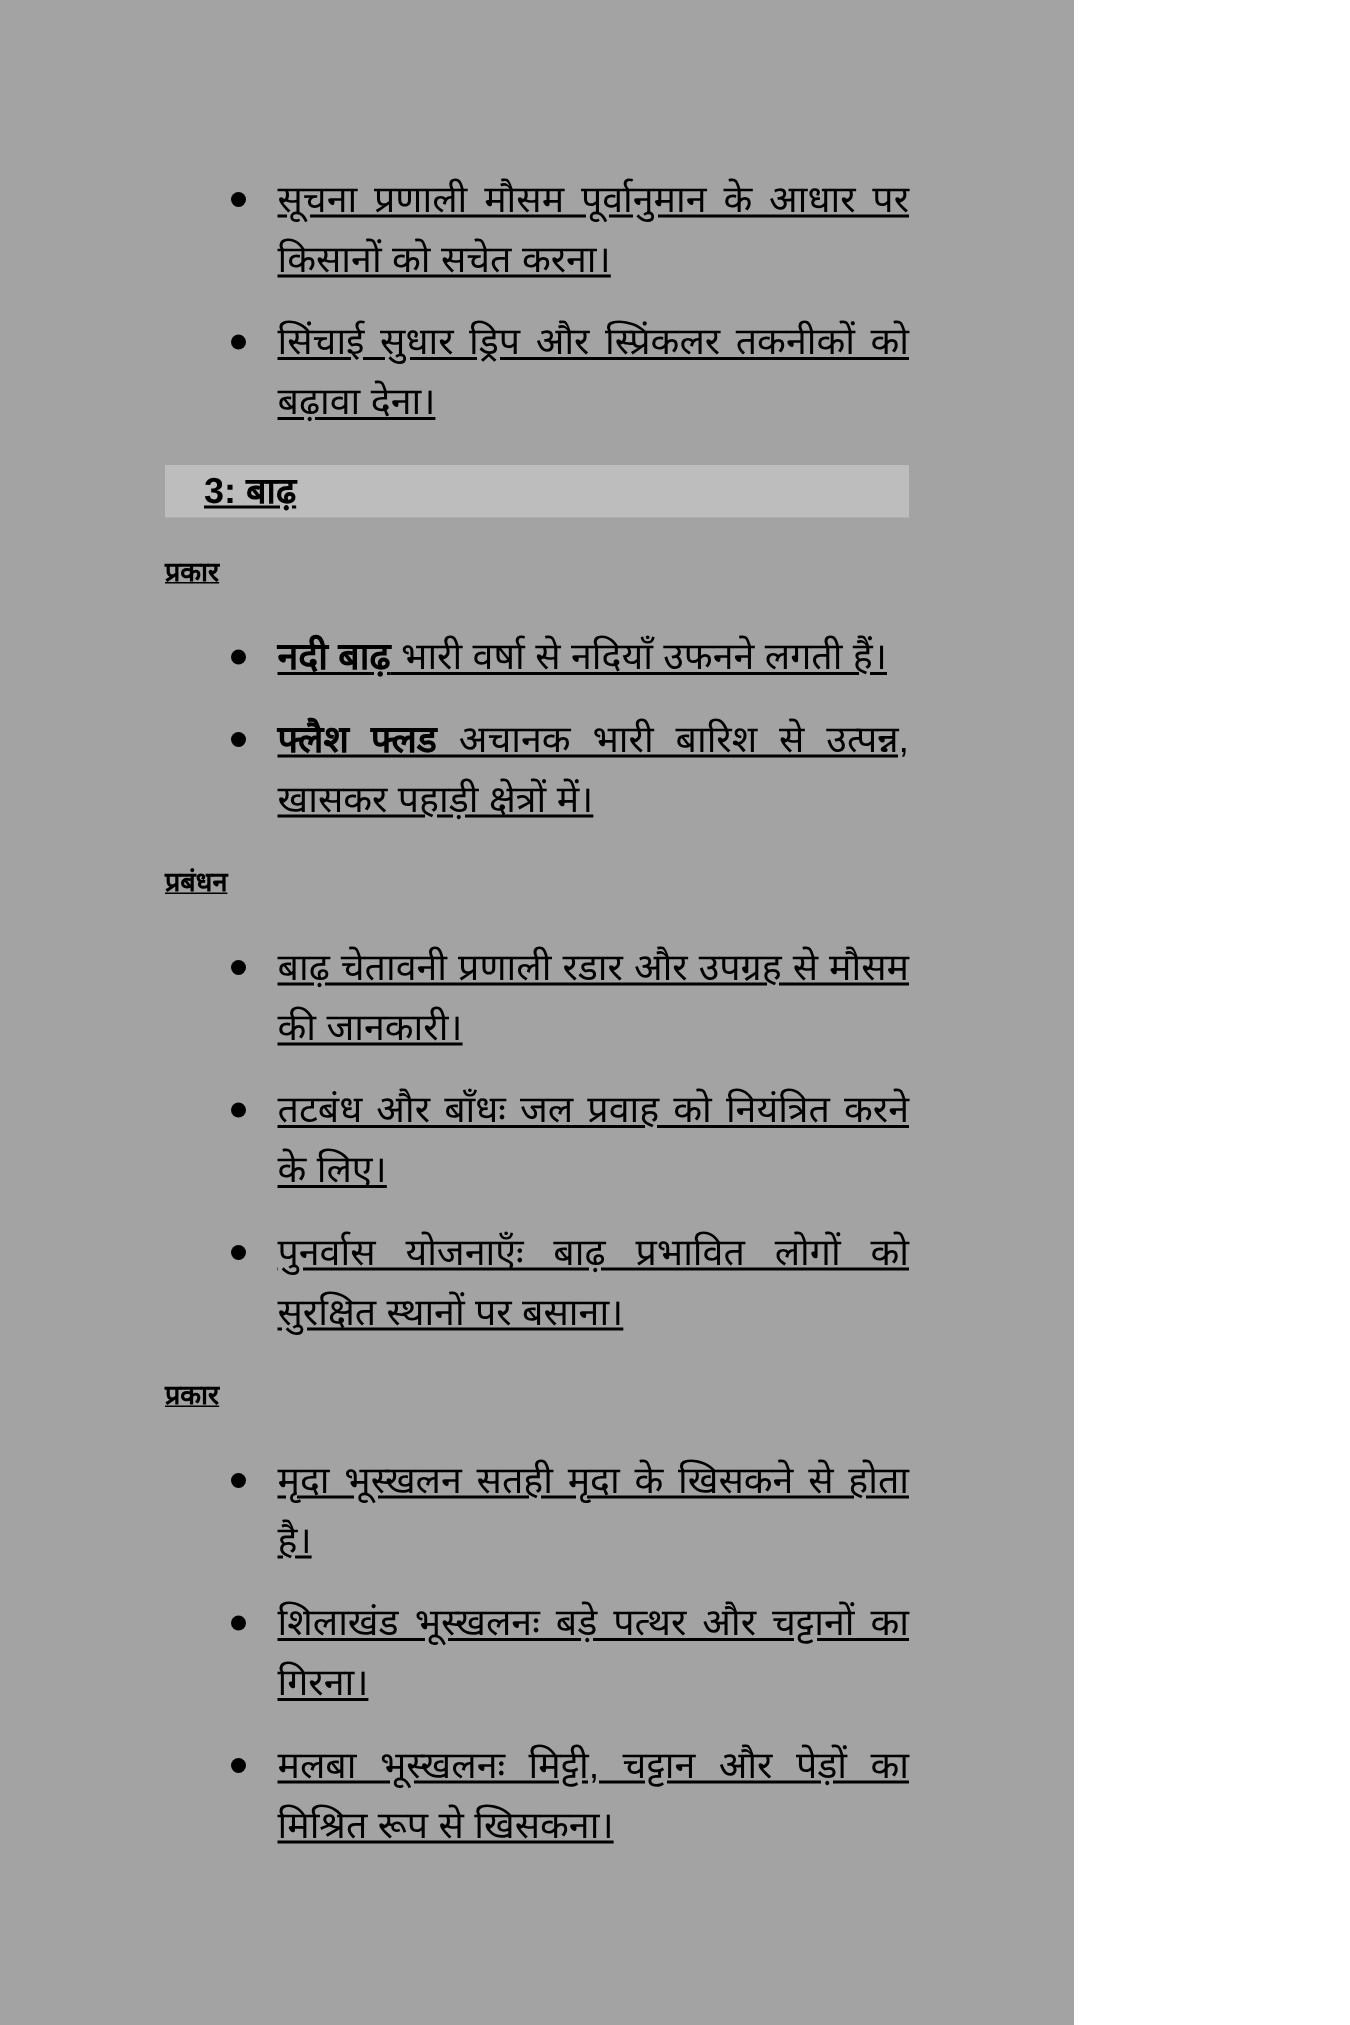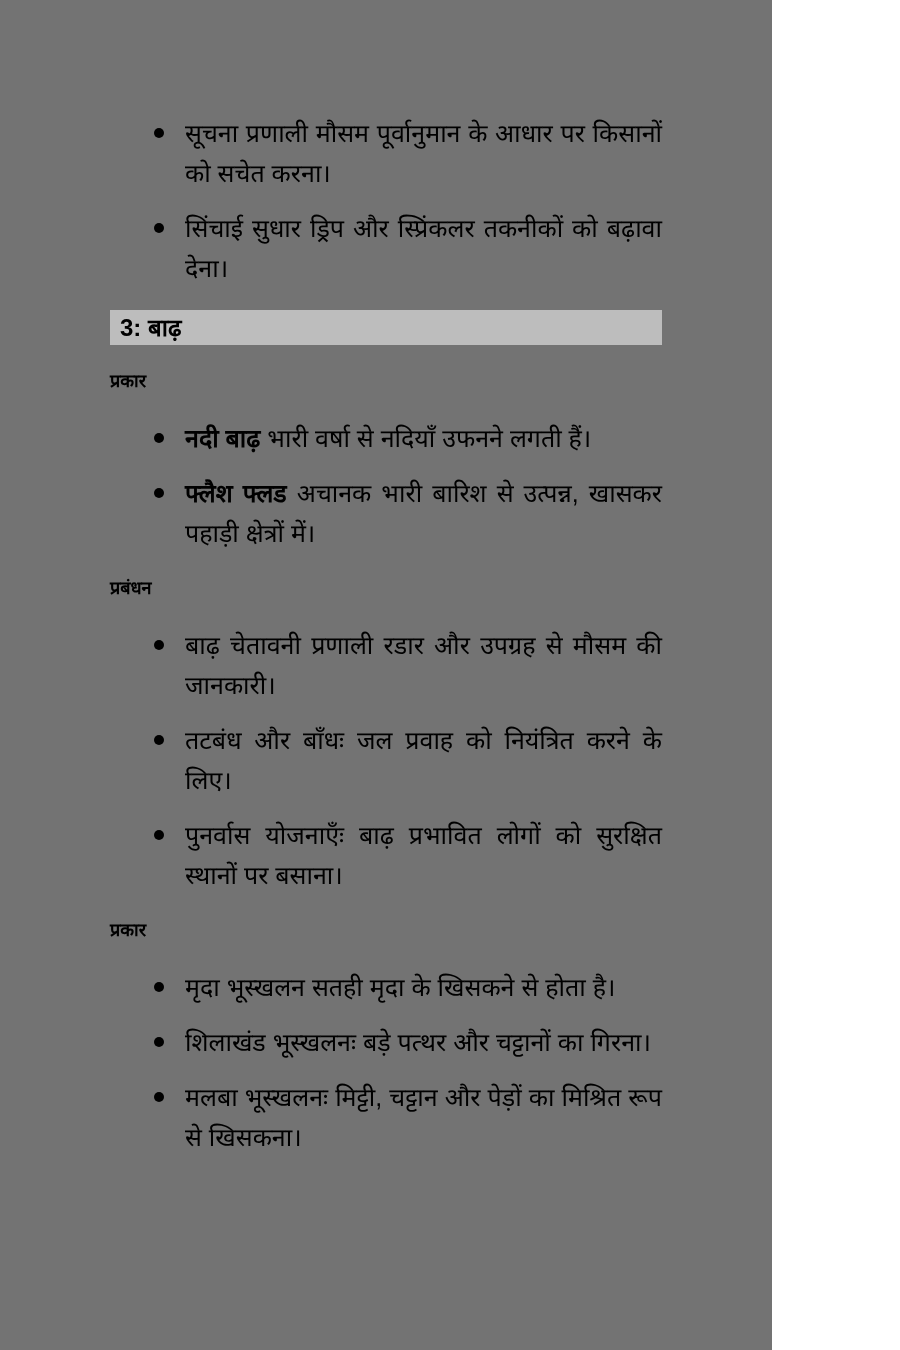--- a/index.html
+++ b/index.html
@@ -2,30 +2,31 @@
 <html lang="hi"><head>
 <meta charset="utf-8">
 <style>
   html, body {
     margin: 0;
     padding: 0;
     background: #ffffff;
   }
   .page {
     position: relative;
-    width: 772px;
+    width: 716px;
     height: 1350px;
-    background: #737373;
+    background: #a3a3a3;
     color: #000000;
     font-family: "Liberation Sans", "DejaVu Sans", sans-serif;
     font-size: 25px;
     line-height: 40px;
     box-sizing: border-box;
     padding: 113px 110px 0 110px;
     overflow: hidden;
+    text-decoration: underline;
   }
   ul.bullets {
     margin: 0;
     padding: 0;
     list-style: none;
   }
   ul.bullets li {
     position: relative;
     padding-left: 75px;
     margin-bottom: 15px;
@@ -41,21 +42,21 @@
     height: 10px;
     border-radius: 50%;
     background: #000000;
   }
   .section-bar {
     background: #bdbdbd;
     font-weight: bold;
     font-size: 24px;
     line-height: 35px;
     height: 35px;
-    padding: 0 0 0 10px;
+    padding: 0 0 0 26px;
     margin: 22px 0 16px 0;
     box-sizing: border-box;
   }
   h3.subheading {
     font-size: 18px;
     font-weight: bold;
     margin: 0 0 17px 0;
     line-height: 40px;
   }
   .lead-bold {

